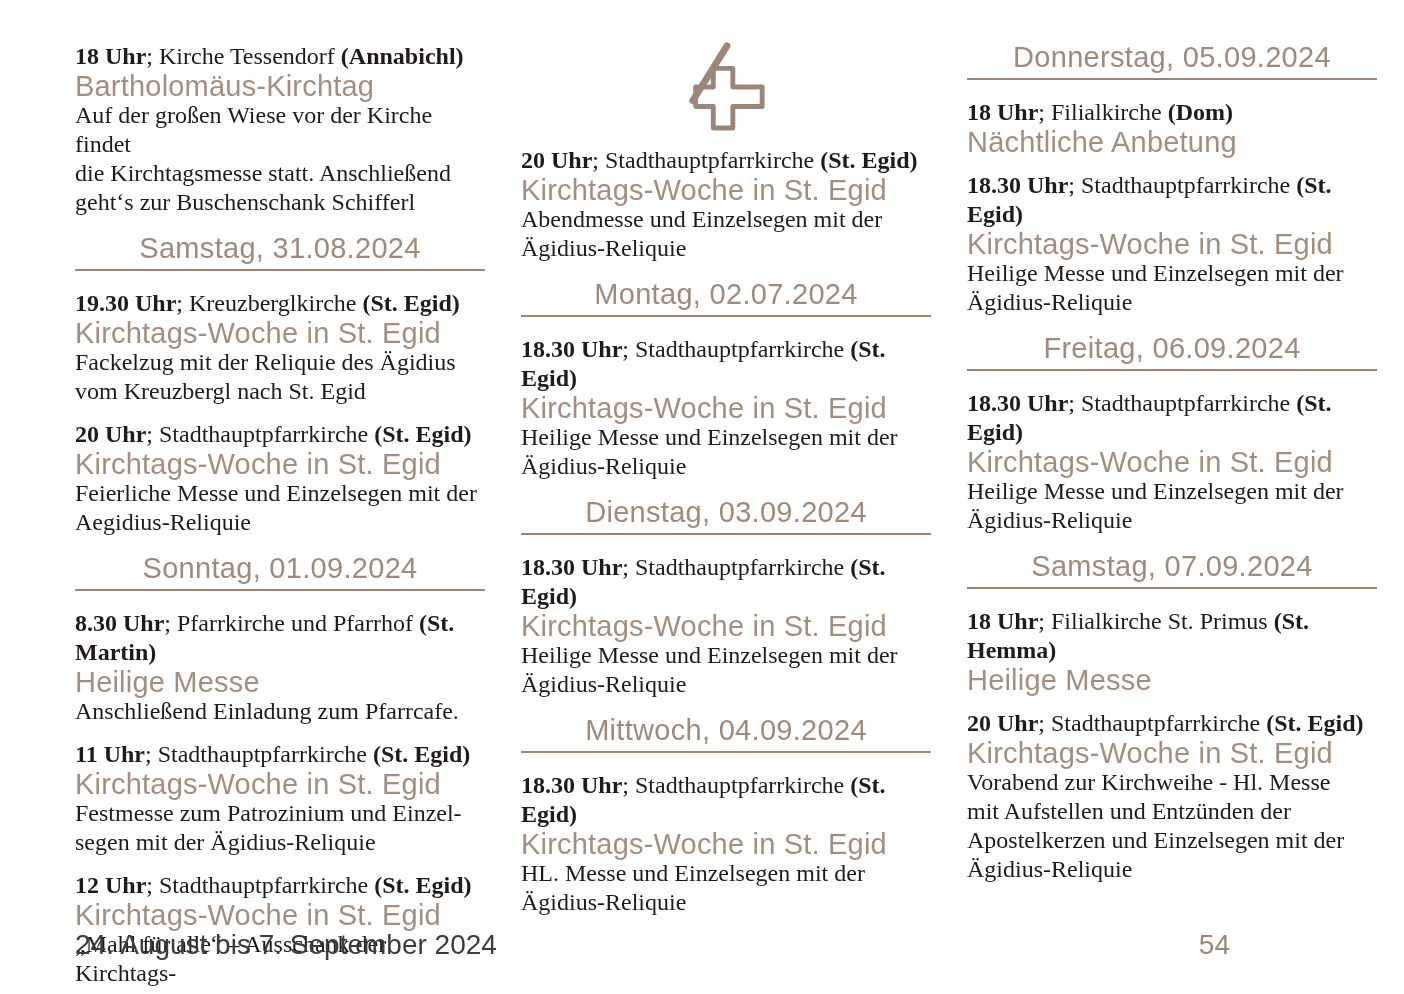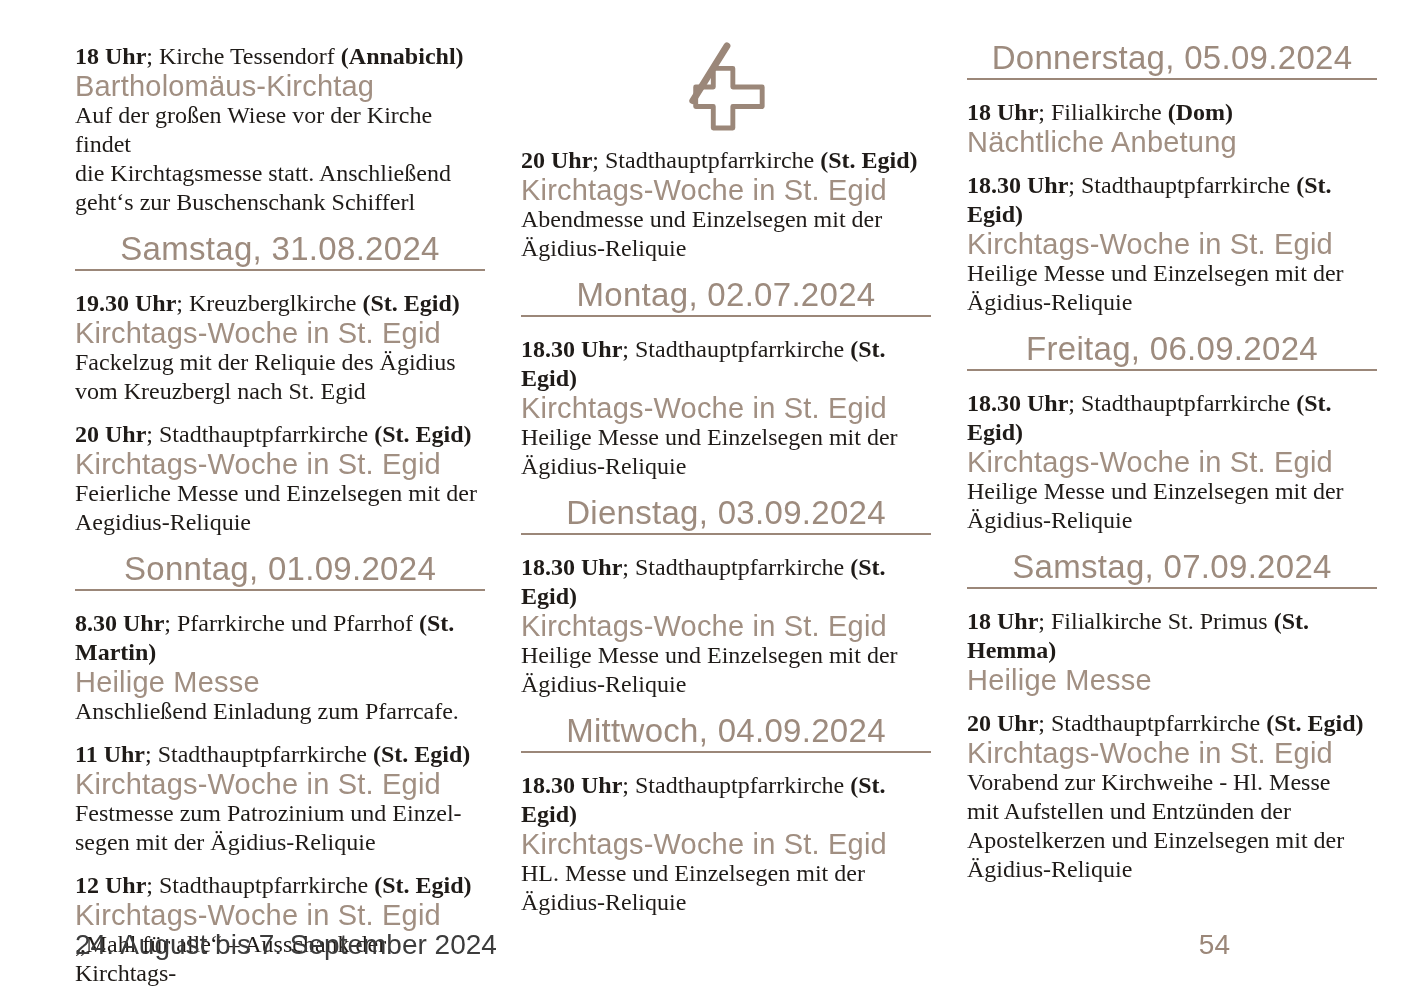--- a/index.html
+++ b/index.html
@@ -22,21 +22,21 @@
   }
   .evt-desc { margin: 0; font-size: 24px; line-height: 29px; white-space: pre-line; }
 
   
   .date-header {
     margin: 16px 0 18px 0; padding-bottom: 5px;
     border-bottom: 2px solid #9b8779; text-align: center;
   }
   .date-header:first-child { margin-top: 0; }
   .date-label {
-    font-family: "Liberation Sans", sans-serif; font-size: 33px; line-height: 31px;
+    font-family: "Liberation Sans", sans-serif; font-size: 29px; line-height: 31px;
     color: #9d8b7e; letter-spacing: 0.3px;
   }
 
   
   .logo-wrap { width: 100%; height: 90px; margin: 0 0 14px 0; display: flex; justify-content: center; }
   .logo-wrap svg { display: block; }
 
   
   .footer {
     position: absolute; left: 75px; right: 42px; bottom: 34px;

